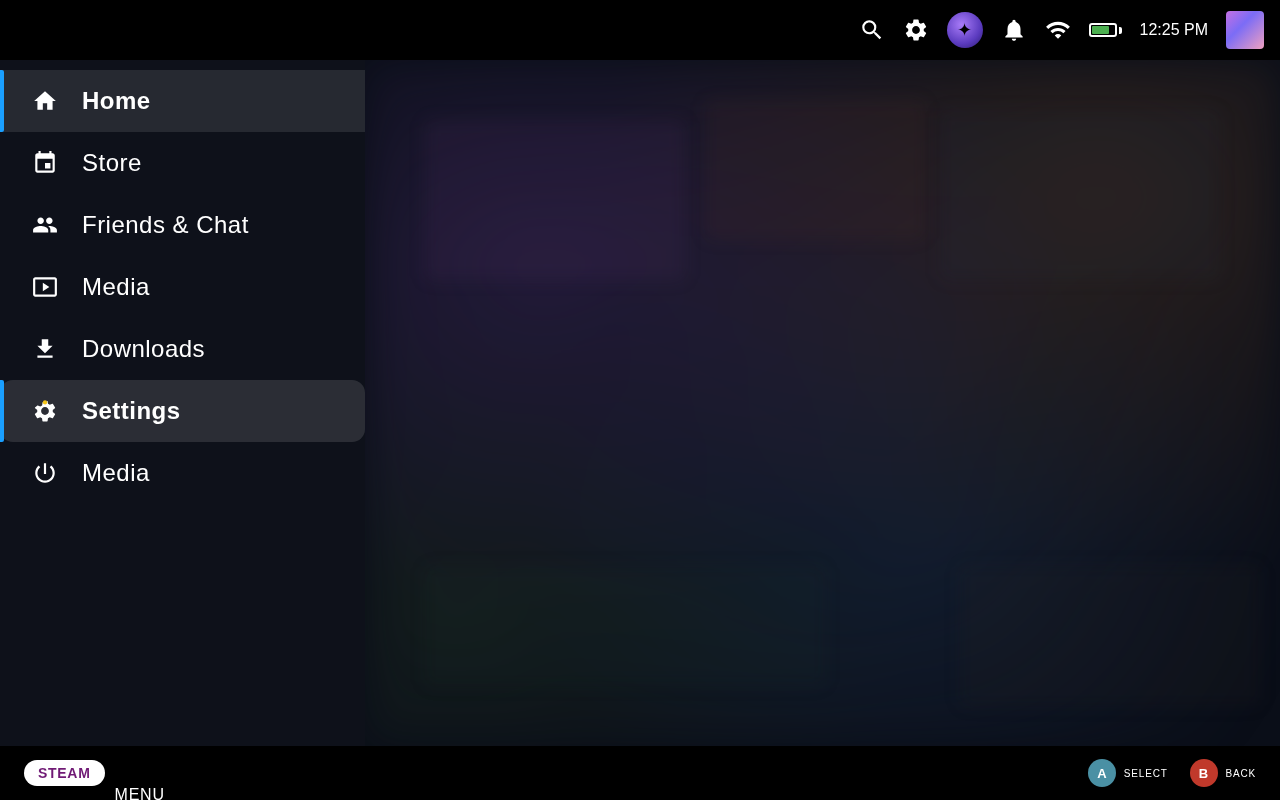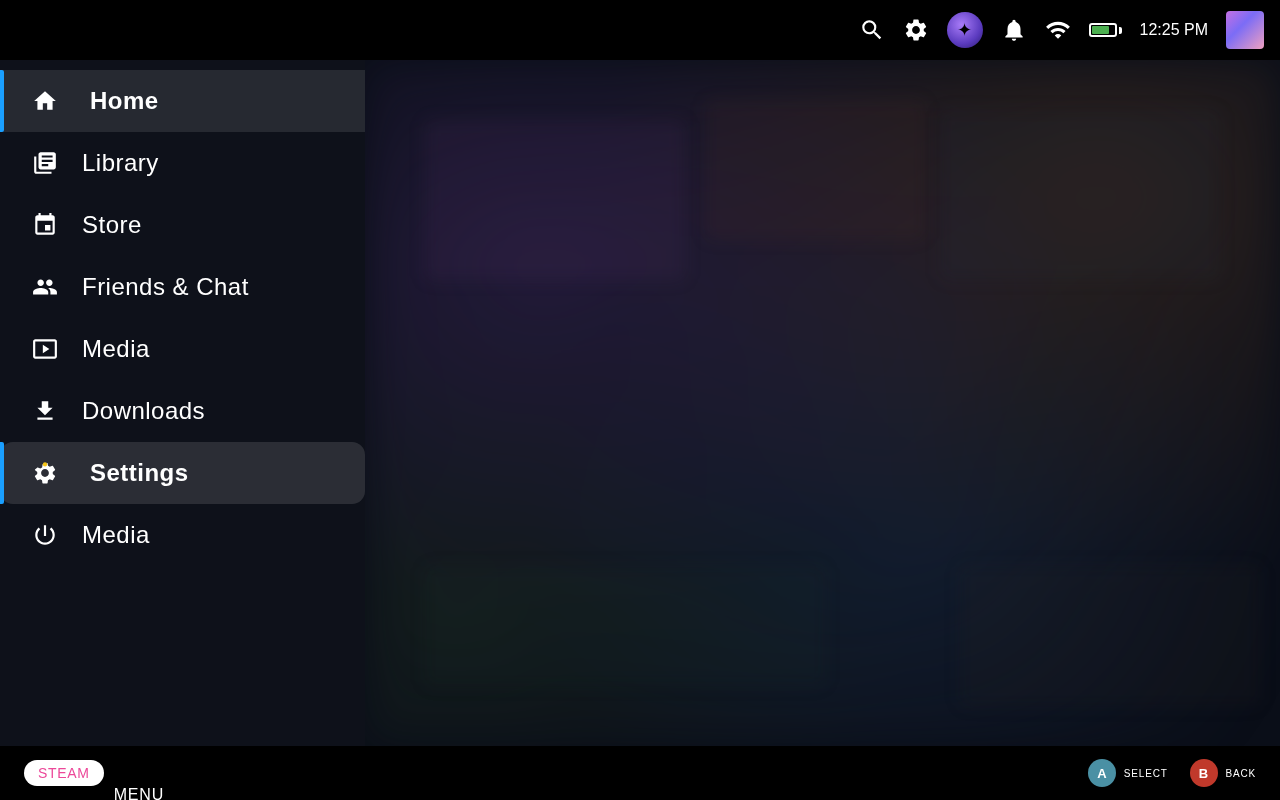--- a/index.html
+++ b/index.html
@@ -140,21 +140,20 @@
 
     .sidebar-item-label {
       color: #fff;
       font-size: 24px;
       font-weight: 500;
       letter-spacing: 0.02em;
     }
 
     .sidebar-item.active .sidebar-item-label {
       font-weight: 700;
-      margin-left: 8px;
     }
 
     .sidebar-icon {
       color: #fff;
       width: 30px;
       height: 30px;
       display: flex;
       align-items: center;
       justify-content: center;
       font-size: 22px;
@@ -205,22 +204,22 @@
       display: flex;
       align-items: center;
       gap: 10px;
     }
 
     .steam-pill {
       background: #fff;
       border-radius: 20px;
       padding: 5px 14px;
       font-size: 14px;
-      font-weight: 400;
-      color: #ec4899;
+      font-weight: 700;
+      color: #701a75;
       letter-spacing: 0.05em;
       text-align: center;
     }
 
     .menu-label {
       color: #fff;
       font-size: 16px;
       font-weight: 500;
       letter-spacing: 0.05em;
       margin-top: 44px;
@@ -318,28 +317,20 @@
 
     <div class="sidebar-item active">
       <div class="sidebar-icon">
         <svg width="26" height="26" viewBox="0 0 24 24" fill="white">
             <path d="M10 20v-6h4v6h5v-8h3L12 3 2 12h3v8z"></path>
           </svg>
       </div>
       <span class="sidebar-item-label">Home</span>
     </div>
 
-    <div class="sidebar-item">
-      <div class="sidebar-icon">
-        <svg width="26" height="26" viewBox="0 0 24 24" fill="white">
-            <path d="M4 6H2v14c0 1.1.9 2 2 2h14v-2H4V6zm16-4H8c-1.1 0-2 .9-2 2v12c0 1.1.9 2 2 2h12c1.1 0 2-.9 2-2V4c0-1.1-.9-2-2-2zm-1 9H9V9h10v2zm-4 4H9v-2h6v2zm4-8H9V5h10v2z"></path>
-          </svg>
-      </div>
-      <span class="sidebar-item-label">Library</span>
-    </div>
 
     <div class="sidebar-item">
       <div class="sidebar-icon">
         <svg width="26" height="26" viewBox="0 0 24 24" fill="white">
             <path d="M17 12h-5v5h5v-5zM16 1v2H8V1H6v2H5c-1.11 0-1.99.9-1.99 2L3 19c0 1.1.89 2 2 2h14c1.1 0 2-.9 2-2V5c0-1.1-.9-2-2-2h-1V1h-2zm3 18H5V8h14v11z"></path>
           </svg>
       </div>
       <span class="sidebar-item-label">Store</span>
     </div>
 

